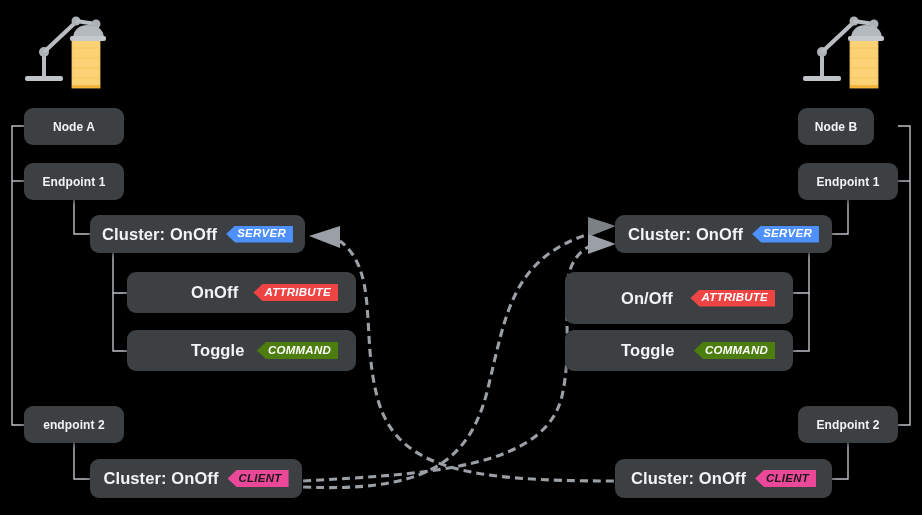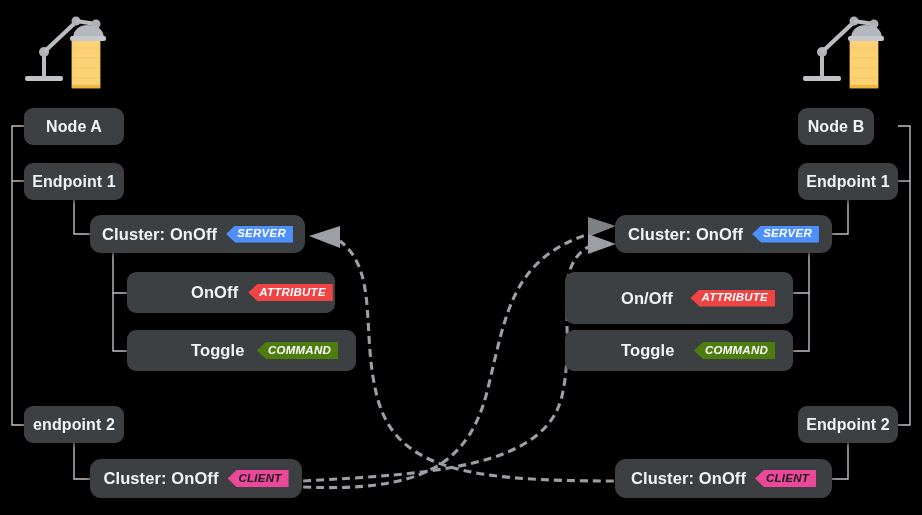--- a/index.html
+++ b/index.html
@@ -22,24 +22,24 @@
     box-sizing:border-box;
   }
   .node .label{
     font-size:16.5px;
     font-weight:400;
     color:#f1f3f4;
     white-space:nowrap;
     letter-spacing:.1px;
   }
   .node.simple{justify-content:center;padding:0 14px;}
-  .node.simple .label{font-weight:700;font-size:16px;}
-
-  
-  .node.cluster{justify-content:center;padding:0 19px;border-radius:11px;}
+  .node.simple .label{font-weight:700;font-size:12px;}
+
+  
+  .node.cluster{justify-content:center;padding:0 19px;}
   .node.cluster .inner{display:flex;align-items:center;gap:9px;}
   .node.cluster .label{font-weight:700;font-size:16.5px;}
 
   
   .node.member{justify-content:flex-start;padding:0 18px;}
   .node.member .inner{display:flex;align-items:center;width:100%;}
   .node.member .label{font-weight:700;font-size:16.5px;}
   .node.member .spacer{flex:1 1 auto;min-width:10px;}
 
   
@@ -171,21 +171,21 @@
     <span class="label">Endpoint 1</span>
   </div>
 
   <div class="node cluster" style="left:90px;top:215px;width:215px;height:38px;">
     <span class="inner">
       <span class="label">Cluster: OnOff</span>
       <span class="badge server">SERVER</span>
     </span>
   </div>
 
-  <div class="node member" style="left:127px;top:272px;width:208px;height:41px;">
+  <div class="node member" style="left:127px;top:272px;width:229px;height:41px;">
     <span class="inner">
       <span class="label" style="margin-left:46px;">OnOff</span>
       <span class="spacer"></span>
       <span class="badge attribute">ATTRIBUTE</span>
     </span>
   </div>
 
   <div class="node member" style="left:127px;top:330px;width:229px;height:41px;">
     <span class="inner">
       <span class="label" style="margin-left:46px;">Toggle</span>

